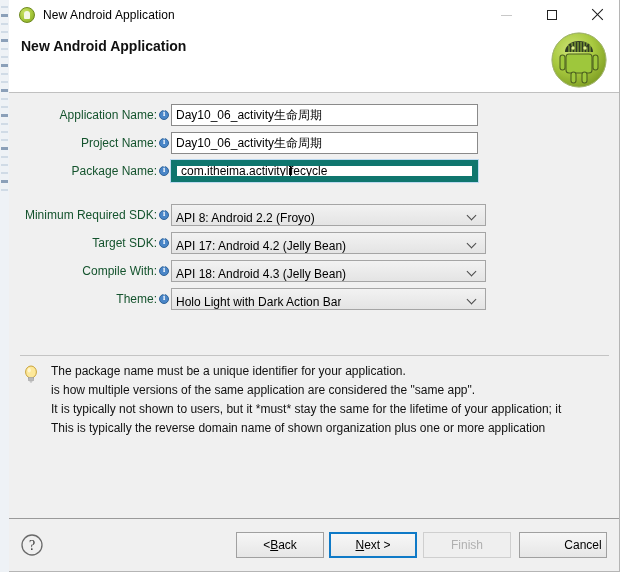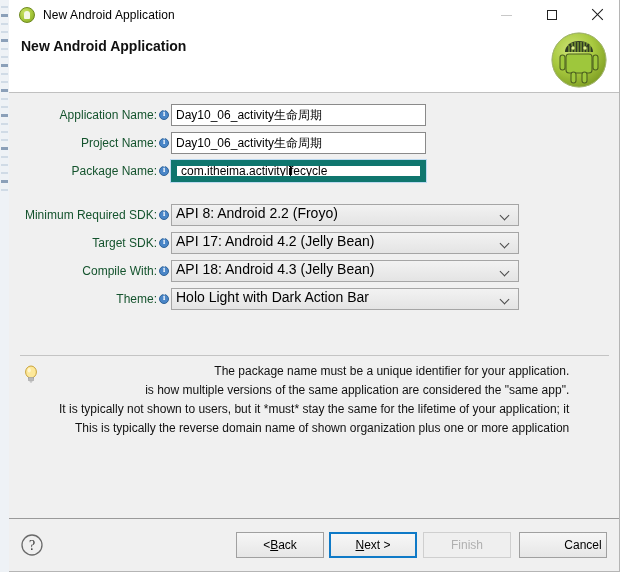--- a/index.html
+++ b/index.html
@@ -173,21 +173,21 @@
     position: absolute;
     left: 0; right: 0; top: -3px;
     text-align: center;
     font-size: 8px;
     font-weight: bold;
     color: #ffffff;
     font-family: "Liberation Serif", serif;
     line-height: 12px;
   }
   .textfield {
-    width: 255px;
+    width: 307px;
     height: 22px;
     background: #ffffff;
     border: 1px solid #8a8a8a;
     box-sizing: border-box;
     display: flex;
     align-items: center;
     padding-left: 4px;
     font-size: 12px;
     color: #000;
     overflow: hidden;
@@ -199,28 +199,28 @@
   }
   .caret {
     display: inline-block;
     width: 0;
     border-left: 1px solid #000;
     height: 14px;
     margin: 0 -1px;
     vertical-align: middle;
   }
   .combo {
-    width: 348px;
+    width: 315px;
     height: 22px;
     background: linear-gradient(#f2f2f2, #e4e4e4);
     border: 1px solid #a5a5a5;
     box-sizing: border-box;
     display: flex;
-    align-items: flex-start;
-    font-size: 14px;
+    align-items: flex-end;
+    font-size: 12px;
     color: #000;
     position: relative;
   }
   .combo .cval {
     padding-left: 4px;
     white-space: nowrap;
     overflow: hidden;
   }
   .chev {
     position: absolute;
@@ -250,25 +250,24 @@
     right: 12px;
     display: flex;
   }
   #bulb-icon {
     width: 16px; height: 18px;
     flex: none;
     margin-top: 3px;
     position: relative;
   }
   #hint-lines {
-    margin-left: 20px;
+    margin-left: 12px;
     font-size: 12px;
     line-height: 19px;
     color: #111;
-    text-align: right;
   }
 
   
   #btn-sep {
     position: absolute;
     left: 0; right: 0; top: 518px;
     height: 0;
     border-top: 1px solid #9a9a9a;
   }
   #buttonbar {

